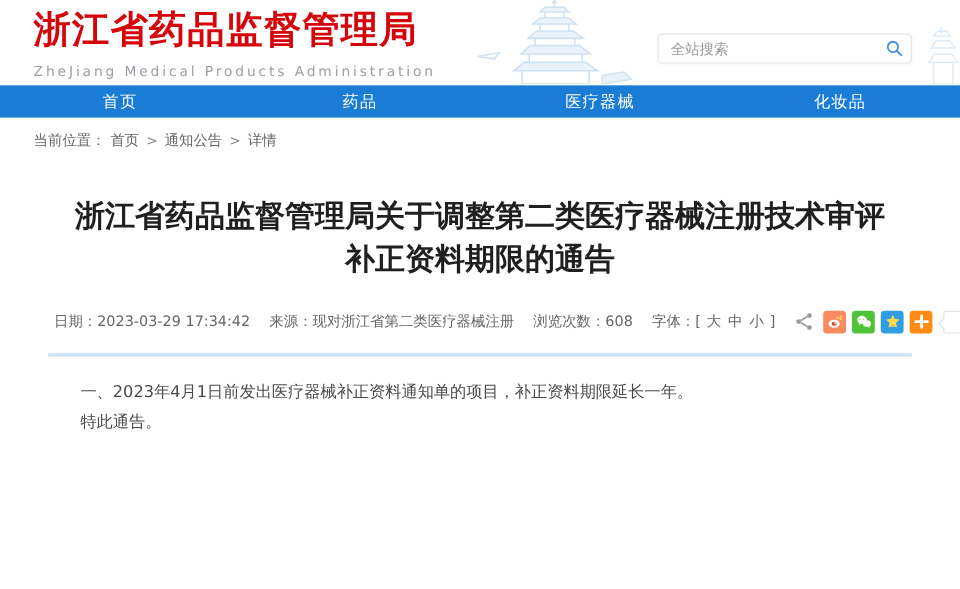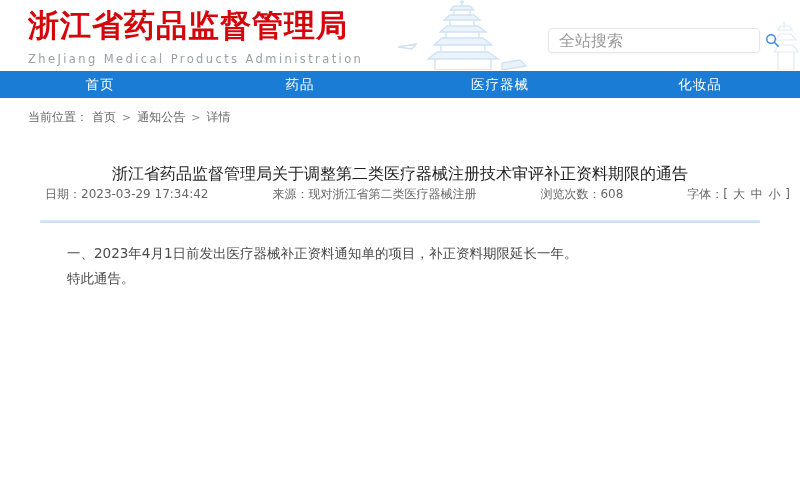--- a/index.html
+++ b/index.html
@@ -50,21 +50,21 @@
     width: 212px; height: 25px;
     background: #fff;
     border: 1px solid #e6e6e6;
     border-radius: 4px;
     box-shadow: 0 1px 3px rgba(0,0,0,.04);
     display: flex; align-items: center;
     z-index: 3;
   }
   .search-input {
     flex: 1; border: none; outline: none;
-    font-size: 16px; color: #555;
+    font-size: 12px; color: #555;
     padding: 0 6px 0 10px;
     background: transparent;
     font-family: inherit;
   }
   .search-input::placeholder { color: #9a9a9a; }
   .search-btn {
     width: 28px; height: 100%;
     border: none; background: transparent;
     display: flex; align-items: center; justify-content: center;
     cursor: pointer;
@@ -97,33 +97,33 @@
   }
   .breadcrumb a { color: #666; text-decoration: none; cursor: pointer; }
   .crumb-sep { color: #888; font-size: 11px; margin: 0 2px; }
 
   
   .article { padding: 0 40px; }
   .article-title {
     margin: 26px auto 0;
     width: 96%;
     text-align: center;
-    font-size: 16px;
-    font-weight: normal;
+    font-size: 25px;
+    font-weight: bold;
     color: #1f1f1f;
     line-height: 1.45;
     font-family: "DejaVu Sans", "Liberation Sans", sans-serif;
   }
   .meta-row {
+    margin-top: 24px;
     display: flex;
     align-items: center;
     font-size: 12px;
     color: #666;
     padding-left: 5px;
-    gap: 48px;
   }
   .meta-item { margin-right: 16px; white-space: nowrap; }
   .font-sizer { white-space: nowrap; }
   .font-sizer .fs-opt { cursor: pointer; margin: 0 1px; }
 
   .share-group {
     margin-left: auto;
     display: flex;
     align-items: center;
     gap: 5px;

